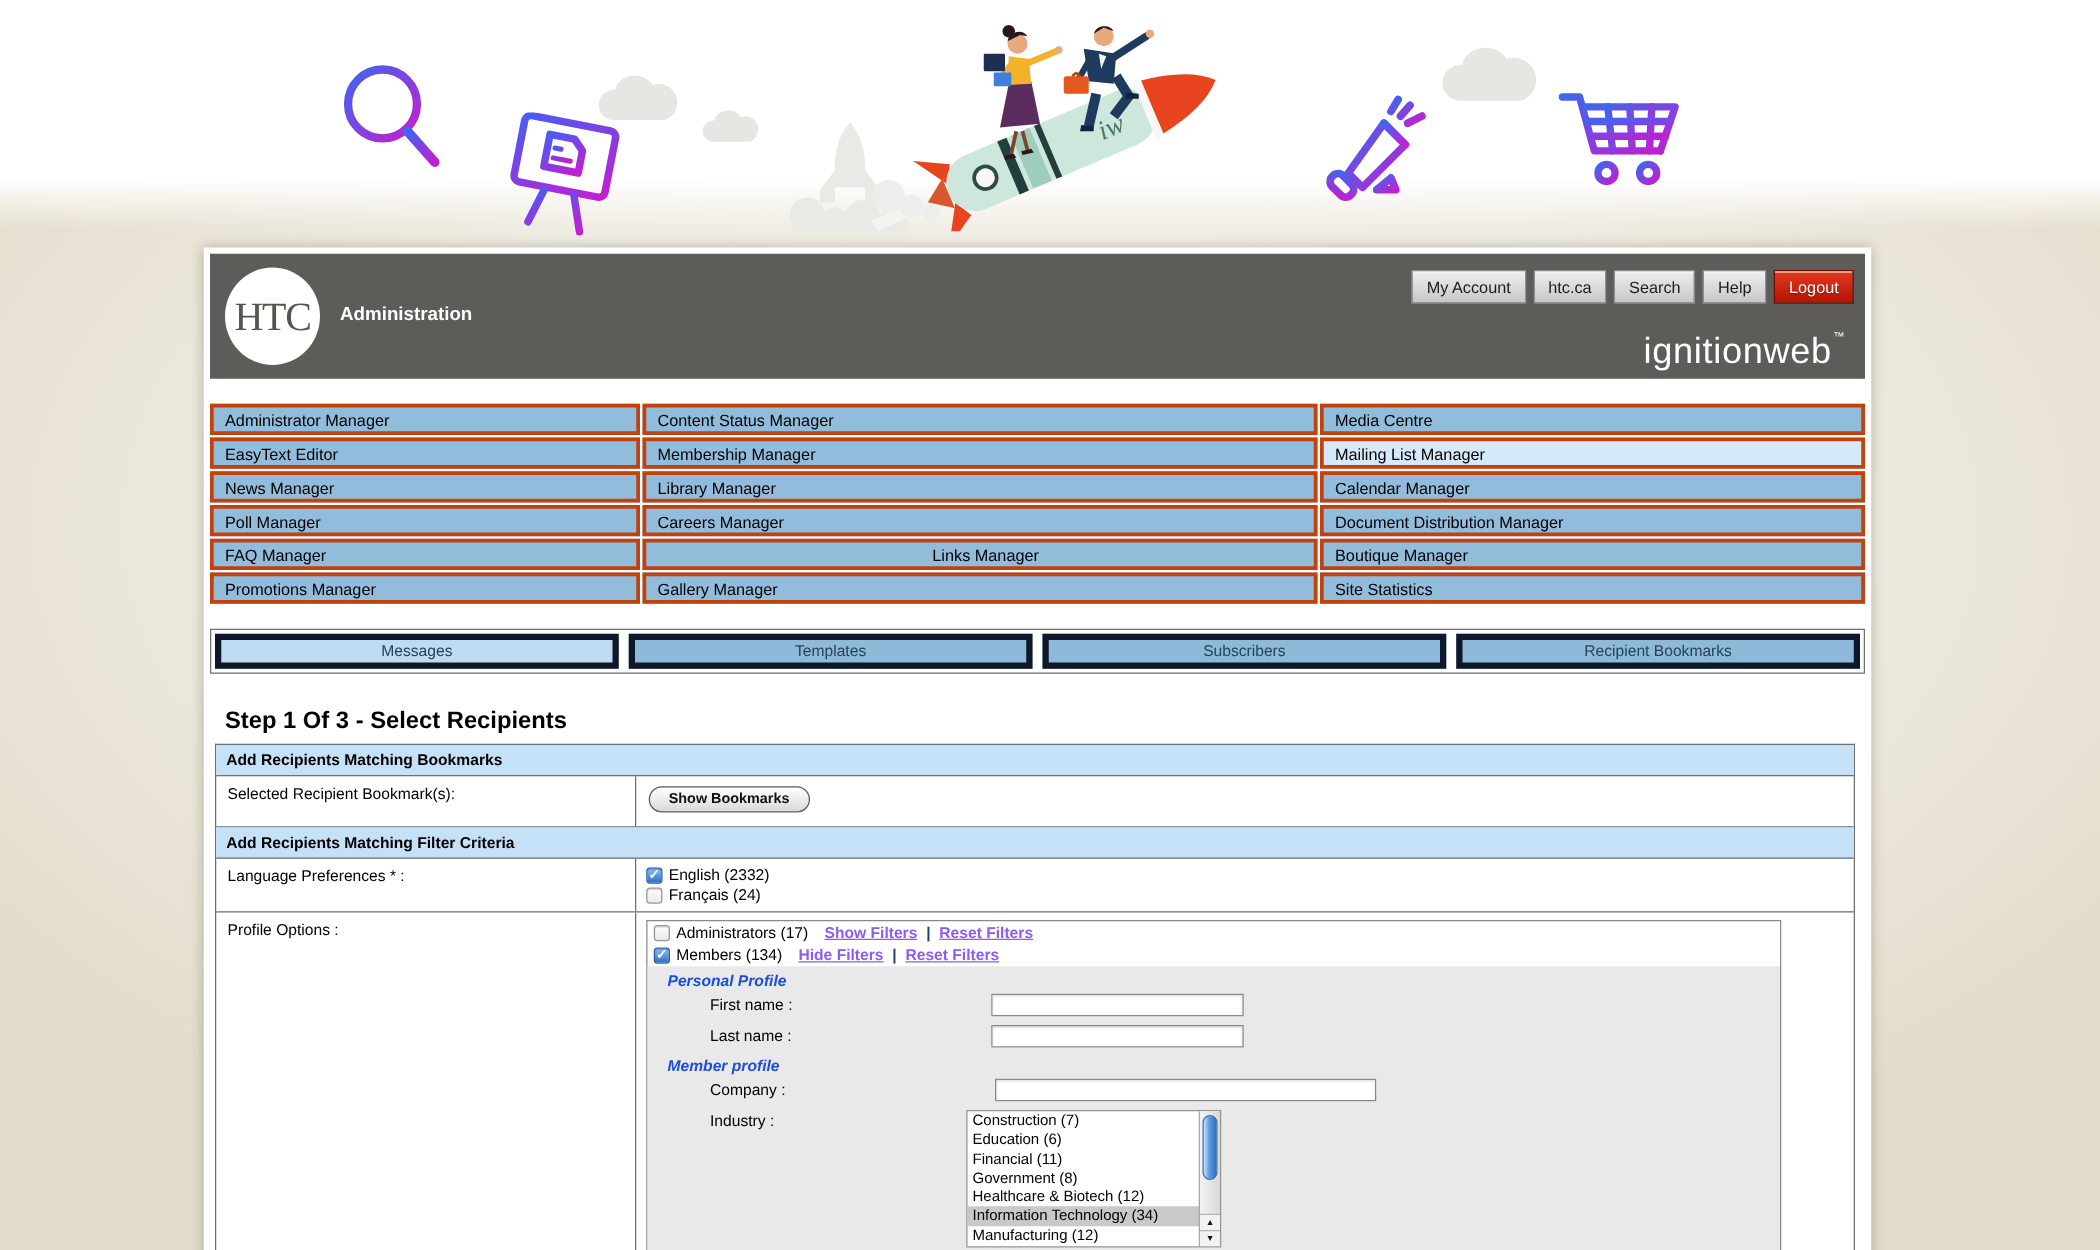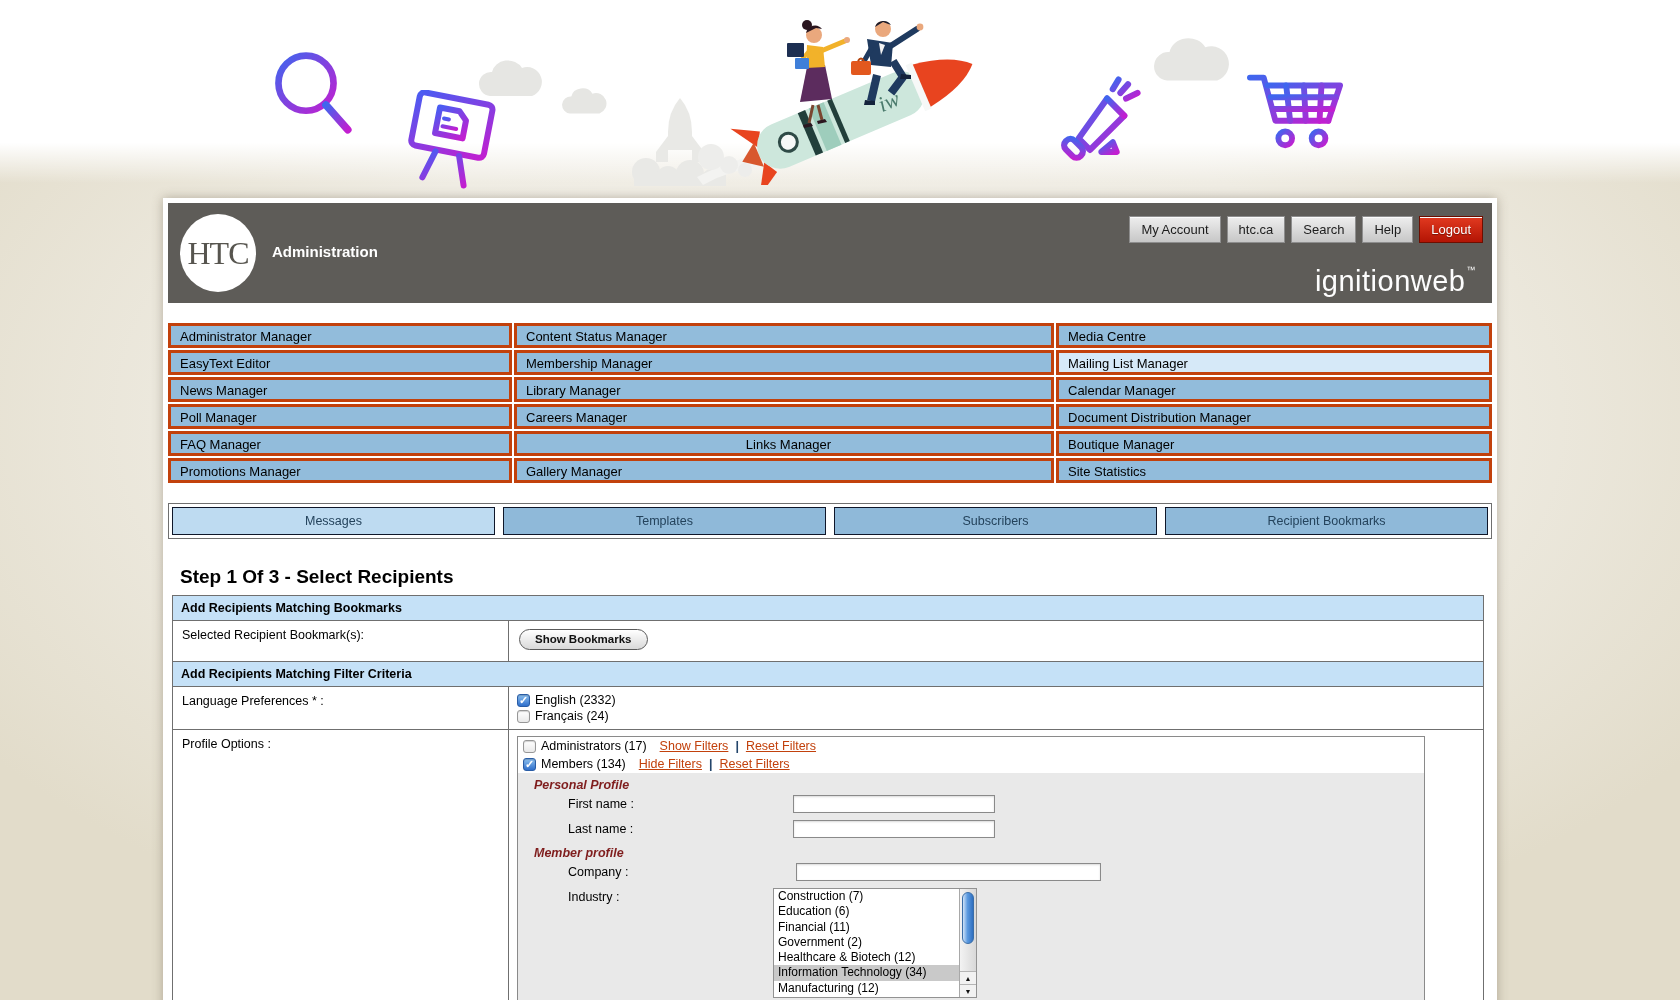--- a/index.html
+++ b/index.html
@@ -51,21 +51,21 @@
     background:#92bcdb; border:3px solid #c2410c; color:#000000;
     font-size:13px; padding:3px 0 0 9px; white-space:nowrap; overflow:hidden; cursor:pointer;
   }
   .menu-cell.selected { background:#d6e9f8; }
   
   .tab-strip {
     margin-top:20px; border:1px solid #6f6f6f; padding:3px;
     display:grid; grid-template-columns:repeat(4,1fr); gap:8px; height:36px; background:#fff;
   }
   .tab {
-    border:1px solid #0f172a; background:#8fb9d9; color:#24435c; font-size:12.5px;
+    border:5px solid #0f172a; background:#8fb9d9; color:#24435c; font-size:12.5px;
     display:flex; align-items:center; justify-content:center; cursor:pointer;
   }
   .tab.active { background:#bedbf1; }
   
   .step-heading { margin:27px 0 7px 12px; font-size:19px; font-weight:bold; color:#000; }
   
   .form-table { margin-left:4px; width:1312px; border:1px solid #6f6f6f; border-bottom:none; }
   .sec-bar {
     background:#c5e1f7; border-bottom:1px solid #6f6f6f;
     font-size:12.5px; font-weight:bold; color:#000; padding:5px 8px;
@@ -83,24 +83,24 @@
   .cb {
     width:13px; height:13px; flex:0 0 13px; display:inline-block;
     border:1px solid #979797; border-radius:3px;
     background:linear-gradient(#ffffff,#e9e9e9); box-shadow:inset 0 1px 1px rgba(0,0,0,.18);
     font-size:11px; line-height:11px; text-align:center; color:#fff; cursor:pointer;
   }
   .cb.checked { background:linear-gradient(#8cc0ef,#2f6fcc); border-color:#2a5da6; font-weight:bold; }
   
   .pbox { width:908px; border:1px solid #8a8a8a; background:#fff; margin-top:1px; }
   .grp-line { display:flex; align-items:center; gap:5px; padding:2px 5px; font-size:12.5px; }
-  .flink { color:#c2410c; font-weight:normal; text-decoration:underline; cursor:pointer; margin:0 2px; }
+  .flink { color:#8b5cf6; font-weight:bold; text-decoration:underline; cursor:pointer; margin:0 2px; }
   .fsep { font-weight:bold; color:#23456b; }
   .gray-panel { background:#e9e9e9; padding:2px 0 60px 0; height:230px; }
-  .ital-heading { font-size:12.5px; font-weight:bold; font-style:italic; margin:3px 0 1px 16px; color:#7f1d1d; }
+  .ital-heading { font-size:12.5px; font-weight:bold; font-style:italic; margin:3px 0 1px 16px; color:#1d4ed8; }
   .prow { position:relative; height:25px; }
   .prow .plabel { position:absolute; left:50px; top:4px; font-size:12.5px; color:#000; }
   .prow input {
     position:absolute; left:275px; top:2px; width:202px; height:18px;
     border:1px solid #8a8a8a; background:#fff; box-shadow:inset 0 1px 2px rgba(0,0,0,.15);
     font-size:12px; padding:0 3px; font-family:"Liberation Sans", sans-serif;
   }
   .prow.company input { left:278px; width:305px; }
   .prow.industry { height:120px; }
   
@@ -371,21 +371,21 @@
               <span class="plabel">Company :</span>
               <input type="text" value="" style="">
             </div>
             <div class="prow industry">
               <span class="plabel">Industry :</span>
               <div class="listbox">
                 <div>
                     <div class="opt">Construction (7)</div>
                     <div class="opt">Education (6)</div>
                     <div class="opt">Financial (11)</div>
-                    <div class="opt">Government (2)</div>
+                    <div class="opt">Government (8)</div>
                     <div class="opt">Healthcare &amp; Biotech (12)</div>
                     <div class="opt selected">Information Technology (34)</div>
                     <div class="opt">Manufacturing (12)</div>
                   </div>
                 <div class="sbar">
                   <div class="sthumb"></div>
                   <div class="sarrows">
                     <div class="sarr">▲</div>
                     <div class="sarr">▼</div>
                   </div>

